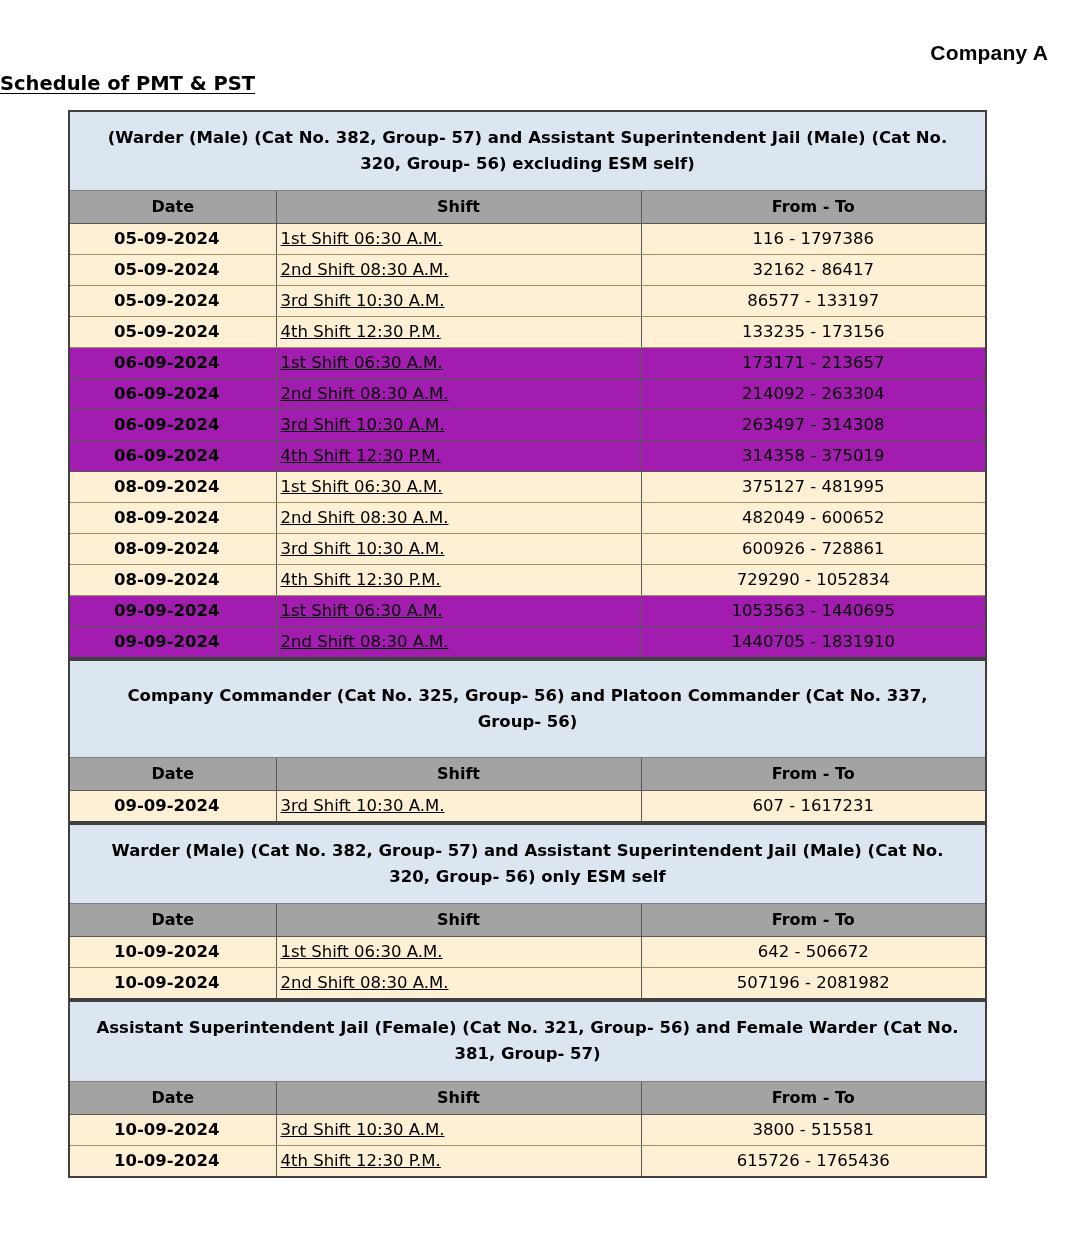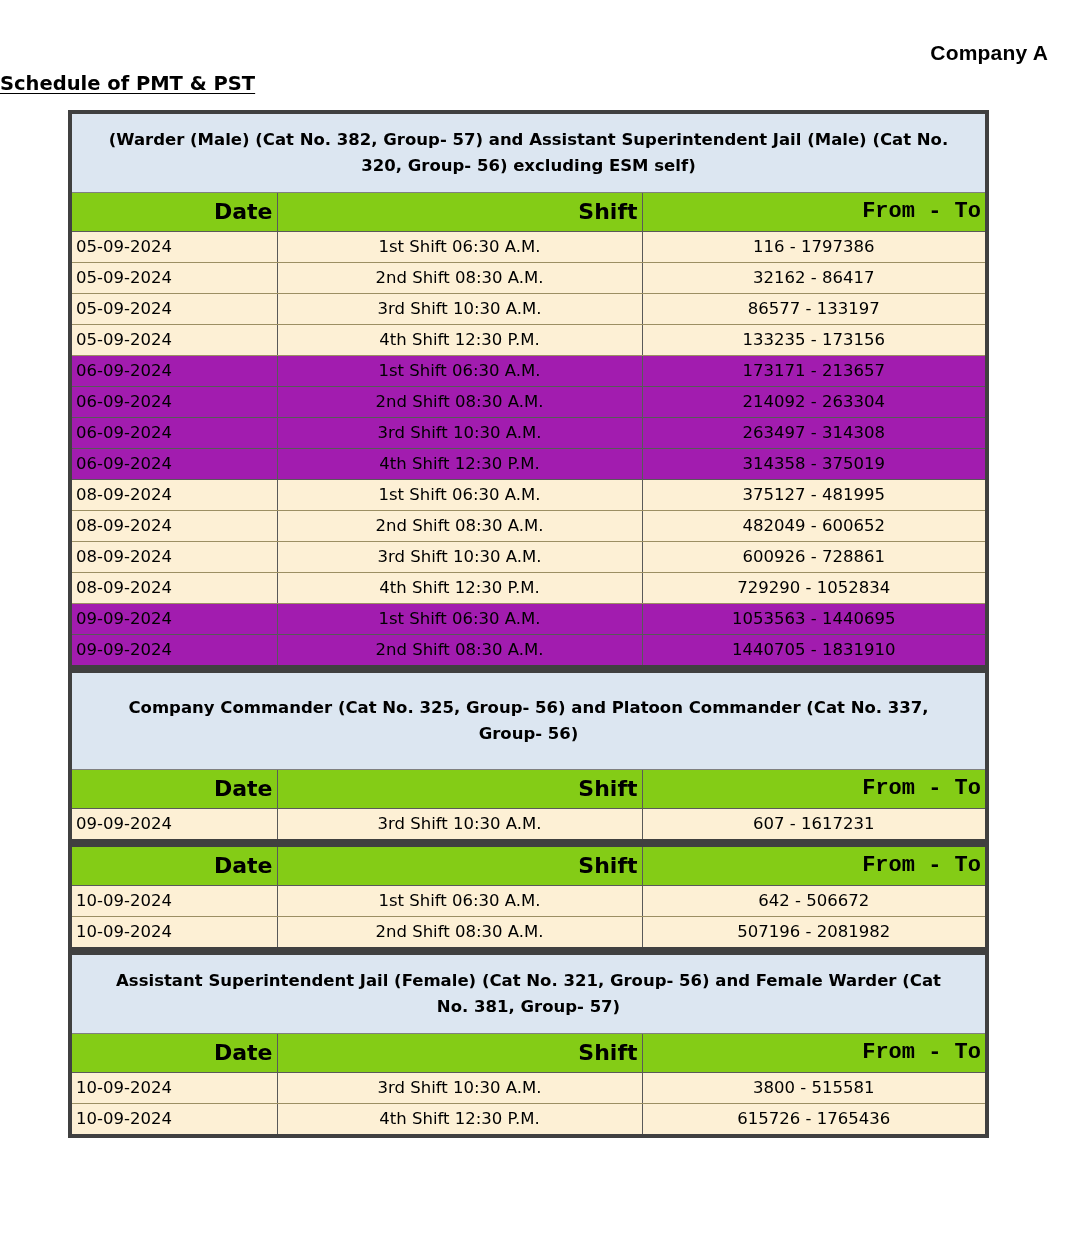--- a/index.html
+++ b/index.html
@@ -52,21 +52,21 @@
     position: absolute;
     top: 110px;
     left: 68px;
     width: 917px;
   }
 
   table.sched {
     width: 917px;
     border-collapse: collapse;
     table-layout: fixed;
-    border: 4px solid #404040;
+    border: 2px solid #404040;
     font-family: "DejaVu Sans", sans-serif;
   }
 
   table.sched + table.sched {
   }
 
   table.sched col.c-date  { width: 207px; }
   table.sched col.c-shift { width: 365px; }
   table.sched col.c-range { width: 345px; }
 
@@ -82,45 +82,45 @@
     border-left: none;
     border-right: none;
   }
   td.band.single {
     padding-top: 22px;
     padding-bottom: 23px;
   }
 
   
   th.colhead {
-    background: #84cc16;
-    text-align: right;
+    background: #a3a3a3;
+    text-align: center;
     font-weight: bold;
-    font-size: 22px;
+    font-size: 16px;
     padding: 6px 4px 7px 4px;
     border: 1px solid #595959;
     border-top: none;
   }
   th.colhead:first-child { border-left: none; }
-  th.colhead:last-child  { border-right: none; font-family: Liberation Mono, monospace; }
+  th.colhead:last-child  { border-right: none; }
 
   
   td.cell {
     font-size: 16.5px;
     padding: 5px 4px 6px 4px;
     border-left: 1px solid #595959;
     border-right: 1px solid #595959;
     border-top: 1px solid #595959;
     border-bottom: 1px solid #595959;
   }
   td.cell:first-child { border-left: none; }
   td.cell:last-child  { border-right: none; }
 
-  td.cell.date  { text-align: left; padding-right: 16px; }
-  td.cell.shift { text-align: center; }
+  td.cell.date  { text-align: center; padding-right: 16px; font-weight: bold; }
+  td.cell.shift { text-align: left; text-decoration: underline; }
   td.cell.range { text-align: center; }
 
   
   tr.shade > td.cell {
     background: #fdf0d5;
     border-top-color: #9c8f63;
     border-bottom-color: #9c8f63;
   }
   tr.plain > td.cell {
     background: #a21caf;
@@ -256,20 +256,23 @@
         </tbody>
       </table>
       <table class="sched">
         <colgroup>
           <col class="c-date">
           <col class="c-shift">
           <col class="c-range">
         </colgroup>
         <thead>
           <tr>
+            <td colspan="3" class="band">Warder (Male) (Cat No. 382, Group- 57) and Assistant Superintendent Jail (Male) (Cat No. 320, Group- 56) only  ESM self</td>
+          </tr>
+          <tr>
             <th class="colhead">Date</th>
             <th class="colhead">Shift</th>
             <th class="colhead">From - To</th>
           </tr>
         </thead>
         <tbody>
           <tr class="shade">
             <td class="cell date">10-09-2024</td>
             <td class="cell shift">1st Shift 06:30 A.M.</td>
             <td class="cell range">642 - 506672</td>

